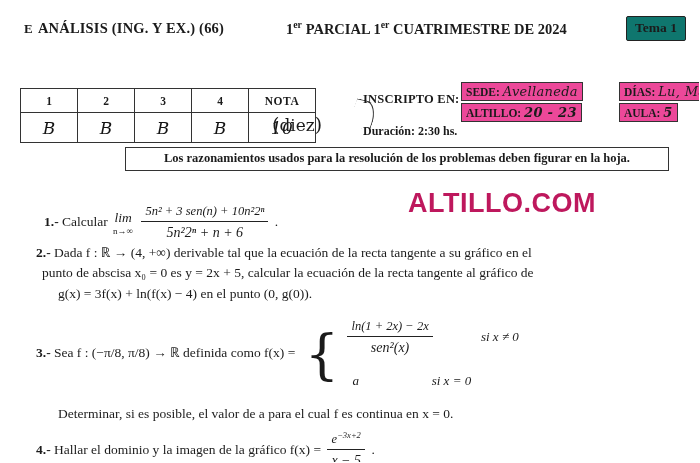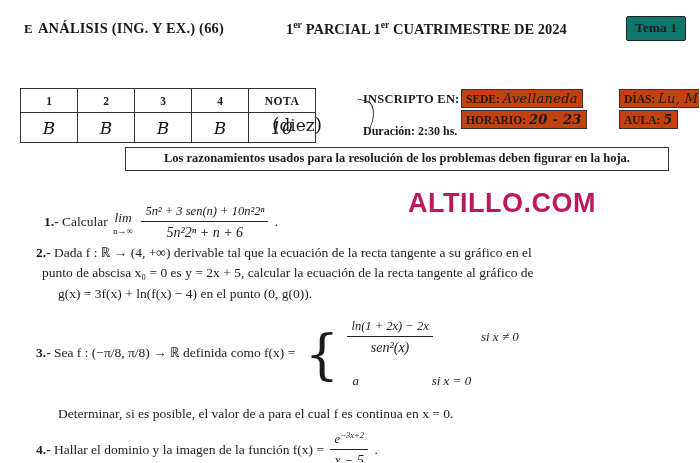--- a/index.html
+++ b/index.html
@@ -75,25 +75,24 @@
   .inscripto{
     position:absolute;left:363px;top:92px;
     font-size:12.5px;font-weight:bold;letter-spacing:.2px;
   }
   .duracion{
     position:absolute;left:363px;top:124px;
     font-size:12px;font-weight:bold;
   }
   .boxrow{
     position:absolute;border:1.2px solid #333;
-    background:#c2410c;
+    background:#ec4899;
     font-size:11.5px;font-weight:bold;
     padding:1px 4px;
     white-space:nowrap;
-    margin-top:7px;
   }
   .sede{left:461px;top:82px;}
   .dias{left:619px;top:82px;}
   .horario{left:461px;top:103px;}
   .aula{left:619px;top:103px;}
   .hw{
     font-family:"DejaVu Serif", serif;
     font-style:italic;font-weight:normal;font-size:13px;
     letter-spacing:.3px;
   }
@@ -207,21 +206,21 @@
 
   <div class="boxrow sede">
     <span>SEDE:</span>
     <span class="hw">Avellaneda</span>
   </div>
   <div class="boxrow dias">
     <span>DÍAS:</span>
     <span class="hw">Lu, Ma, Ju</span>
   </div>
   <div class="boxrow horario">
-    <span>HORARIO:</span>
+    <span>ALTILLO:</span>
     <span class="hw num">20 - 23</span>
   </div>
   <div class="boxrow aula">
     <span>AULA:</span>
     <span class="hw num">5</span>
   </div>
 
   <div class="notice">Los razonamientos usados para la resolución de los problemas deben figurar en la hoja.</div>
 
   <div class="prob p1">
@@ -260,21 +259,21 @@
       <span class="row second">
         <span class="mathi" style="display:inline-block;width:62px;text-align:left;padding-left:8px">a</span>
         <span class="cond mathi" style="margin-left:14px">si x = 0</span>
       </span>
     </span>
     <div style="margin-top:14px;margin-left:22px">Determinar, si es posible, el valor de  a  para el cual f es continua en  x = 0.</div>
   </div>
 
   <div class="prob p4">
     <span class="num">4.-</span>
-    <span>Hallar el dominio y la imagen de la función f(x) =</span>
+    <span>Hallar el dominio y la imagen de la gráfico f(x) =</span>
     <span class="frac mathi">
       <span class="nu">e<sup>−3x+2</sup></span>
       <span class="de">x − 5</span>
     </span>
     <span>.</span>
   </div>
 
   <div class="wm">ALTILLO.COM</div>
 
   <div class="edge"></div>

